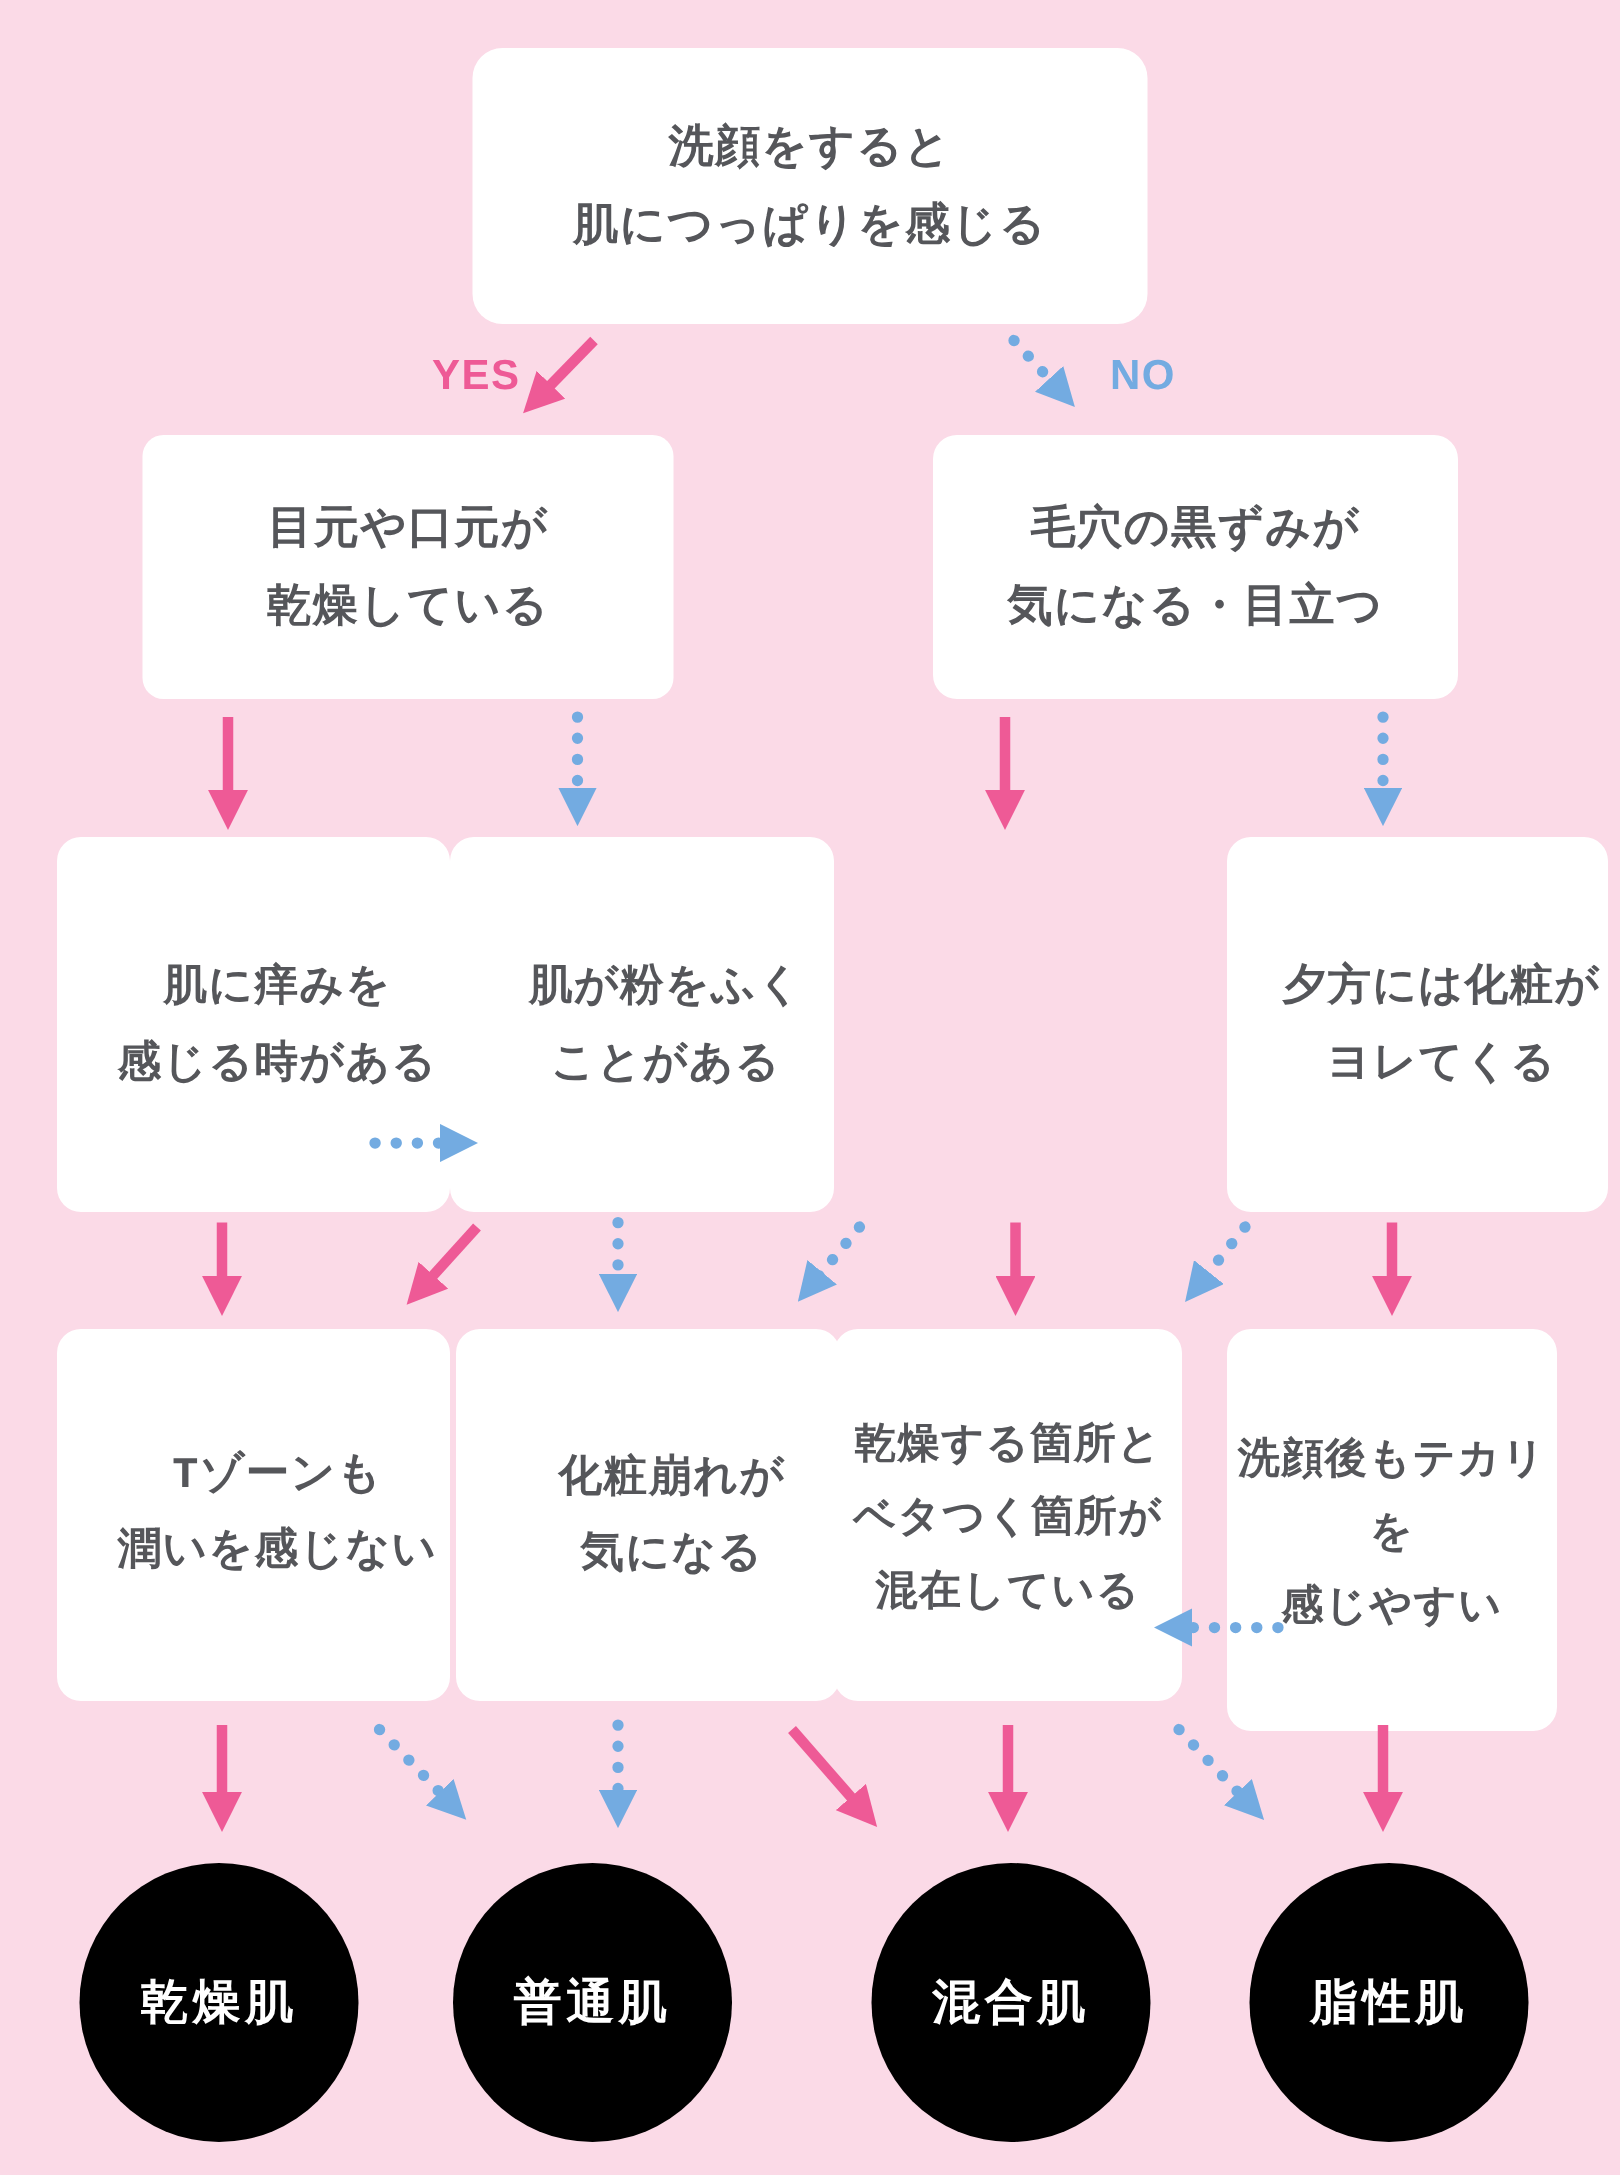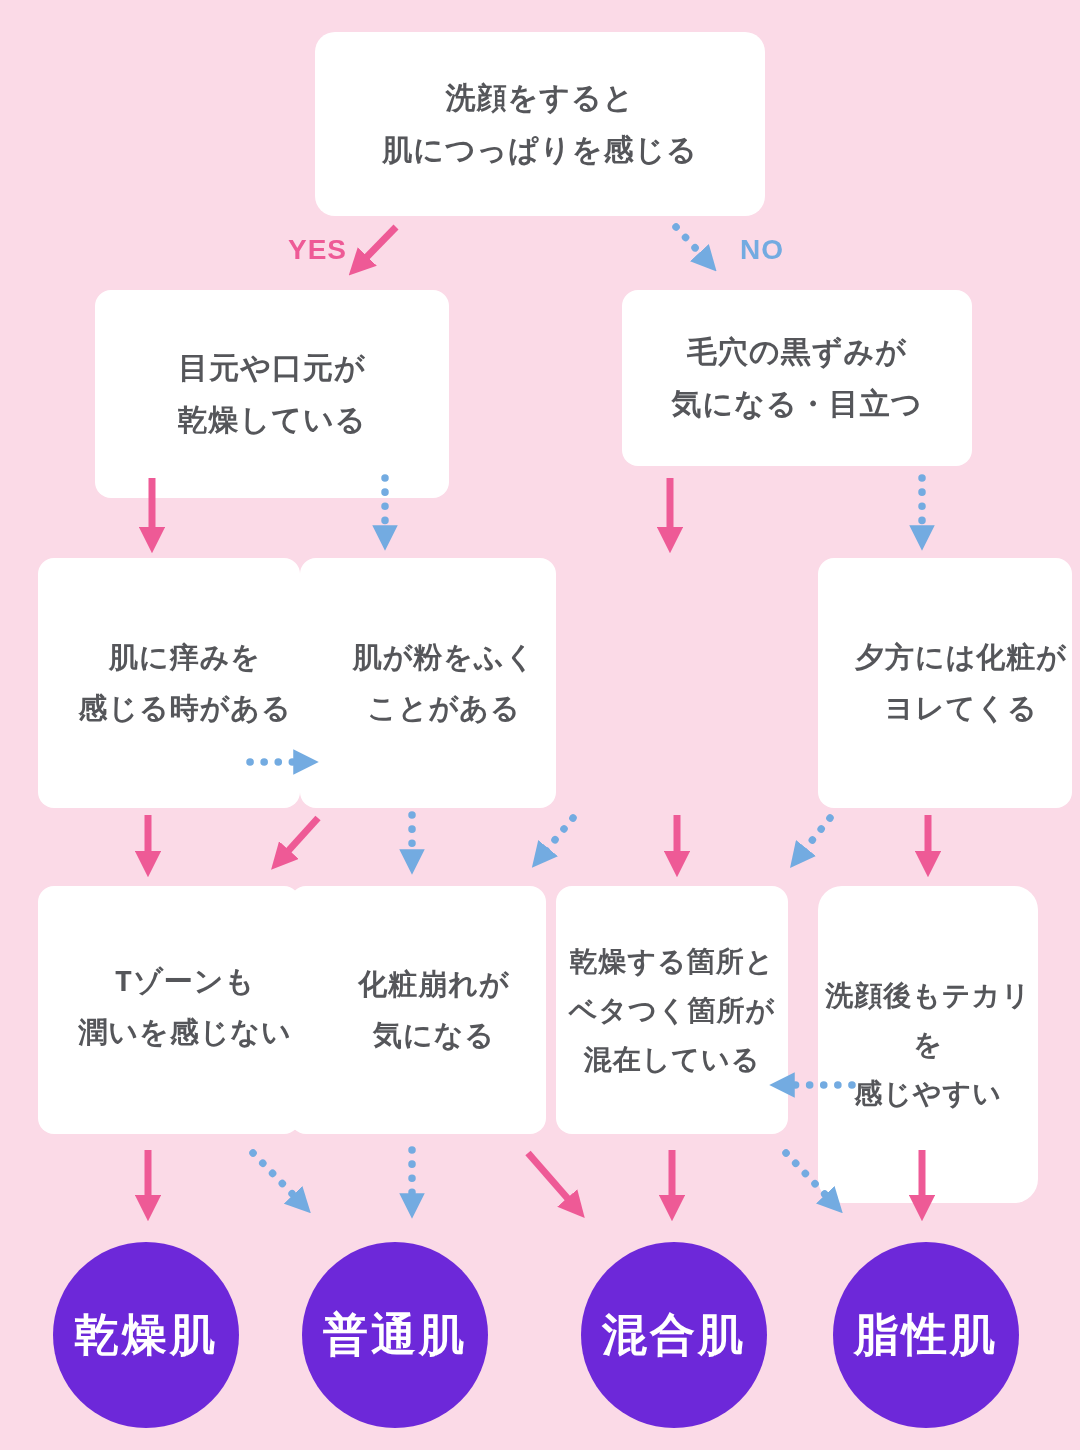--- a/index.html
+++ b/index.html
@@ -28,27 +28,27 @@
     z-index:1;
     letter-spacing:1px;
   }
   .box.big{font-size:30px;}
   .box.mid{font-size:29px;padding-left:32px;}
   .box.small{font-size:28px;}
   .circle{
     position:absolute;
     width:186px;height:186px;
     border-radius:50%;
-    background:#6d28d9;
+    background:#000000;
     display:flex;
     align-items:center;
     justify-content:center;
     color:#ffffff;
     font-weight:700;
-    font-size:45px;
+    font-size:32px;
     letter-spacing:3px;
     z-index:1;
   }
   .branch-label{
     position:absolute;
     font-size:28px;
     font-weight:700;
     z-index:2;
     letter-spacing:1px;
   }
@@ -76,40 +76,40 @@
 <body>
 
 <div class="canvas">
 
   <div class="box big" style="left:315px;top:32px;width:450px;height:184px;border-radius:20px;">洗顔をすると
 肌につっぱりを感じる</div>
 
   <span class="branch-label yes" style="left:288px;top:234px;">YES</span>
   <span class="branch-label no" style="left:740px;top:234px;">NO</span>
 
-  <div class="box big" style="left:95px;top:290px;width:354px;height:208px;">目元や口元が
+  <div class="box big" style="left:95px;top:290px;width:354px;height:176px;border-radius:14px;">目元や口元が
 乾燥している</div>
   <div class="box big" style="left:622px;top:290px;width:350px;height:176px;">毛穴の黒ずみが
 気になる・目立つ</div>
 
   <div class="box mid" style="left:38px;top:558px;width:230px;height:250px;">肌に痒みを
 感じる時がある</div>
   <div class="box mid" style="left:300px;top:558px;width:224px;height:250px;">肌が粉をふく
 ことがある</div>
   <div class="box mid" style="left:818px;top:558px;width:222px;height:250px;">夕方には化粧が
 ヨレてくる</div>
 
   <div class="box mid" style="left:38px;top:886px;width:230px;height:248px;font-family:Liberation Mono, monospace;">Tゾーンも
 潤いを感じない</div>
-  <div class="box mid" style="left:290px;top:886px;width:224px;height:248px;">化粧崩れが
+  <div class="box mid" style="left:304px;top:886px;width:224px;height:248px;">化粧崩れが
 気になる</div>
   <div class="box small" style="left:556px;top:886px;width:232px;height:248px;">乾燥する箇所と
 ベタつく箇所が
 混在している</div>
-  <div class="box small" style="left:818px;top:886px;width:220px;height:317px;border-radius:24px;">洗顔後もテカリを
+  <div class="box small" style="left:818px;top:886px;width:220px;height:268px;">洗顔後もテカリを
 感じやすい</div>
 
   <div class="circle" style="left:53px;top:1242px;">乾燥肌</div>
   <div class="circle" style="left:302px;top:1242px;">普通肌</div>
   <div class="circle" style="left:581px;top:1242px;">混合肌</div>
   <div class="circle" style="left:833px;top:1242px;">脂性肌</div>
 
   <svg class="edges" viewBox="0 0 1080 1450">
     <defs>
       <marker id="head-pink" viewBox="0 0 10 10" refX="5" refY="5" markerWidth="3.8" markerHeight="3.8" orient="auto-start-reverse">

